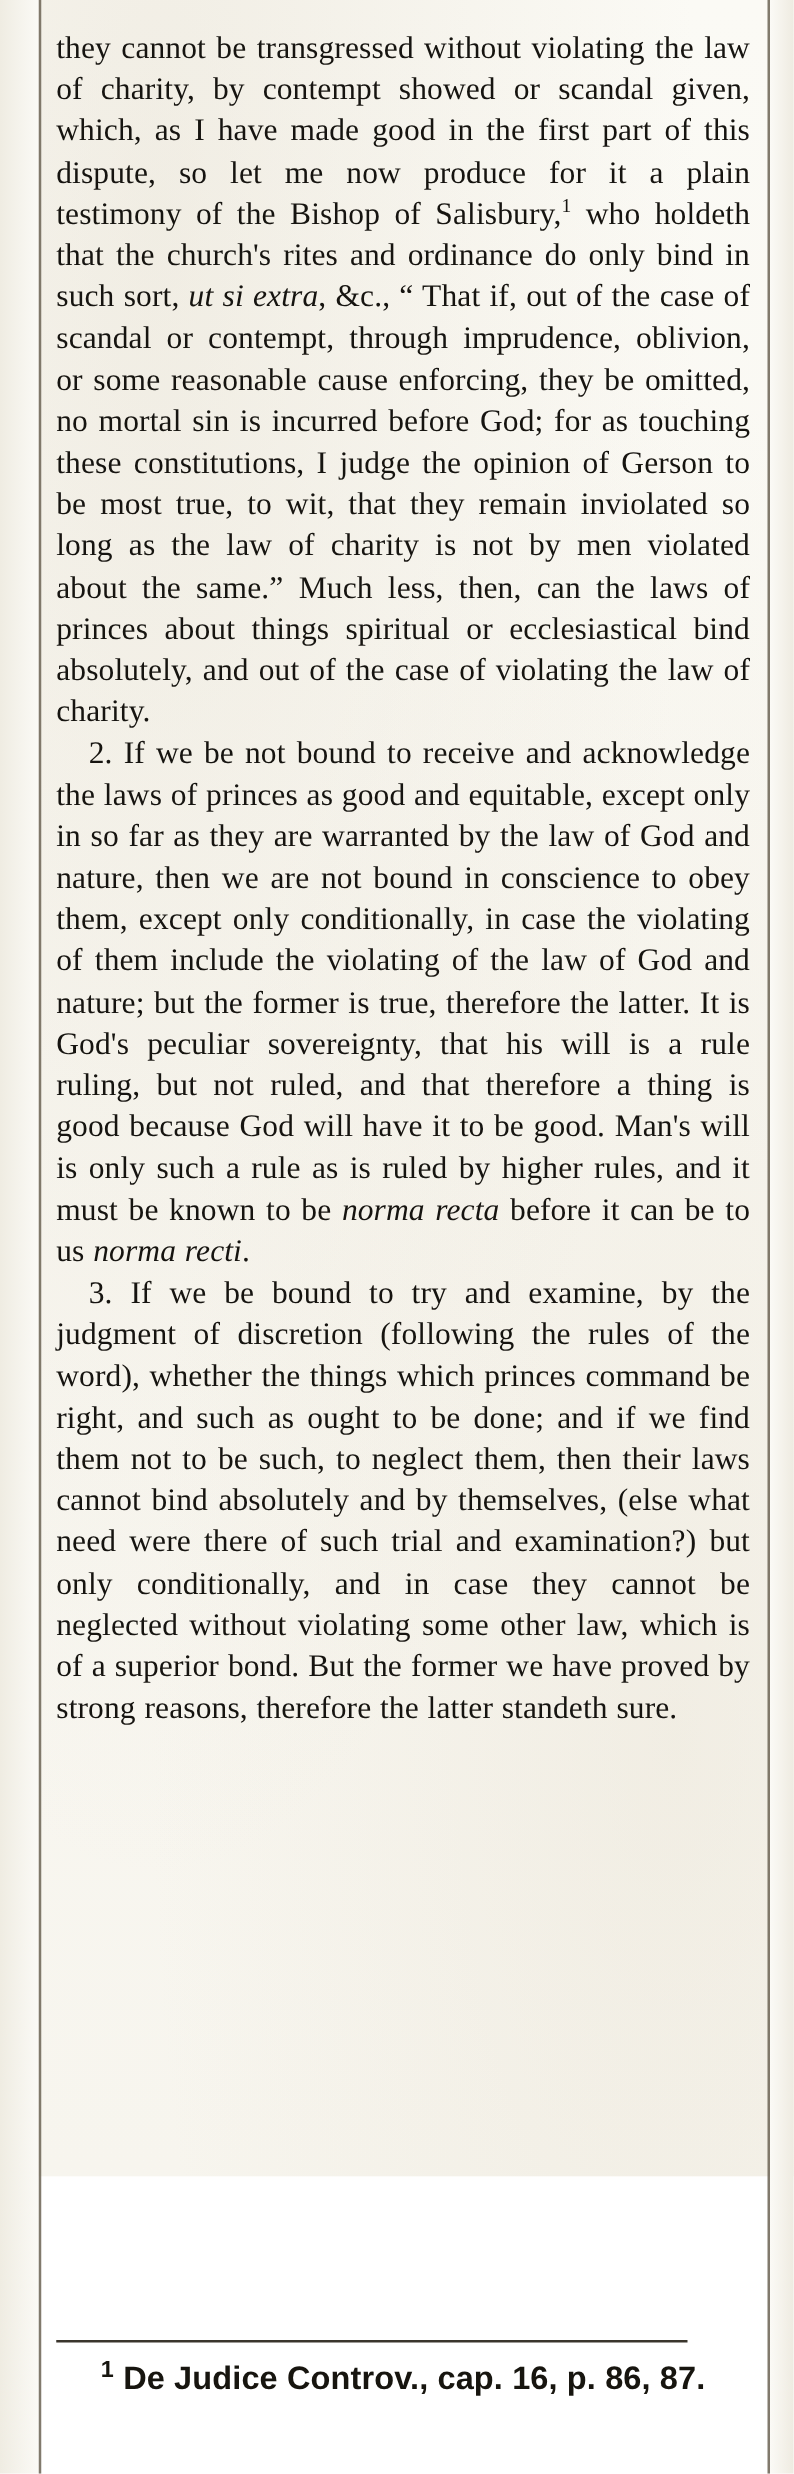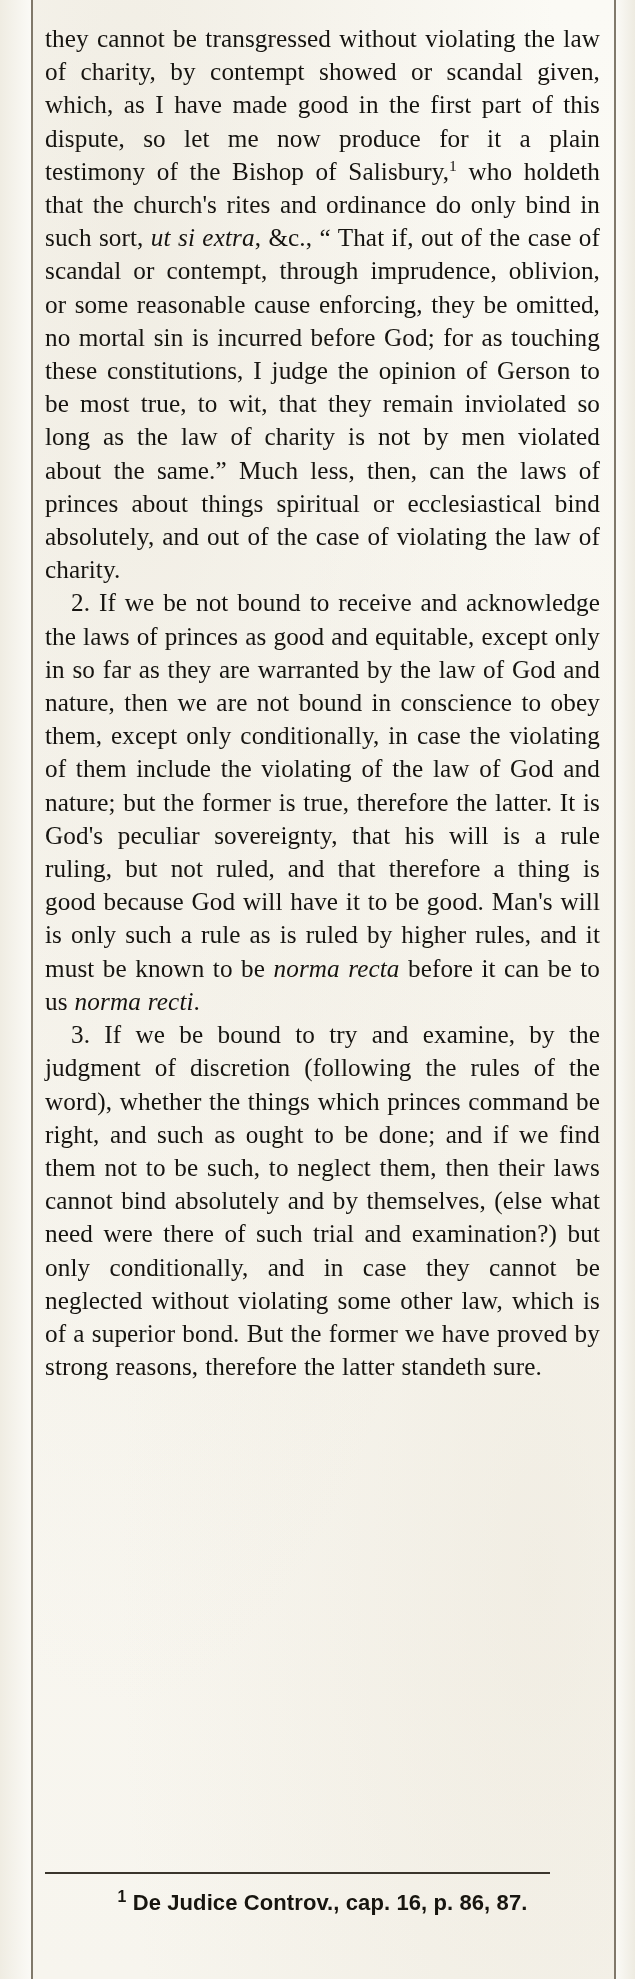--- a/index.html
+++ b/index.html
@@ -12,21 +12,21 @@
     height: 1979px;
     font-family: "Liberation Serif", "DejaVu Serif", serif;
     color: #15130f;
     position: relative;
     overflow: hidden;
   }
   .page {
     position: absolute;
     left: 0; top: 0;
     width: 635px;
-    height: 1979px;
+    height: 1741px;
     background: #fdfcf8;
   }
   
   .page::before {
     content: "";
     position: absolute;
     left: 0; top: 0; right: 0; bottom: 0;
     background:
       radial-gradient(ellipse at 20% 10%, rgba(222,214,196,0.35), rgba(255,255,255,0) 60%),
       radial-gradient(ellipse at 85% 80%, rgba(226,218,200,0.30), rgba(255,255,255,0) 55%),
@@ -88,21 +88,21 @@
     top: 1872px;
     width: 555px;
   }
   .footnote-rule {
     width: 505px;
     height: 2px;
     background: #3a352c;
     margin: 0 0 16px 0;
   }
   .footnote {
-    font-size: 22px;
+    font-size: 26px;
     line-height: 25px;
     text-align: center;
     color: #17150f;
     font-family: "Liberation Sans", "DejaVu Sans", sans-serif;
     font-weight: 600;
     letter-spacing: .1px;
   }
   .footnote sup {
     font-size: .72em;
   }

